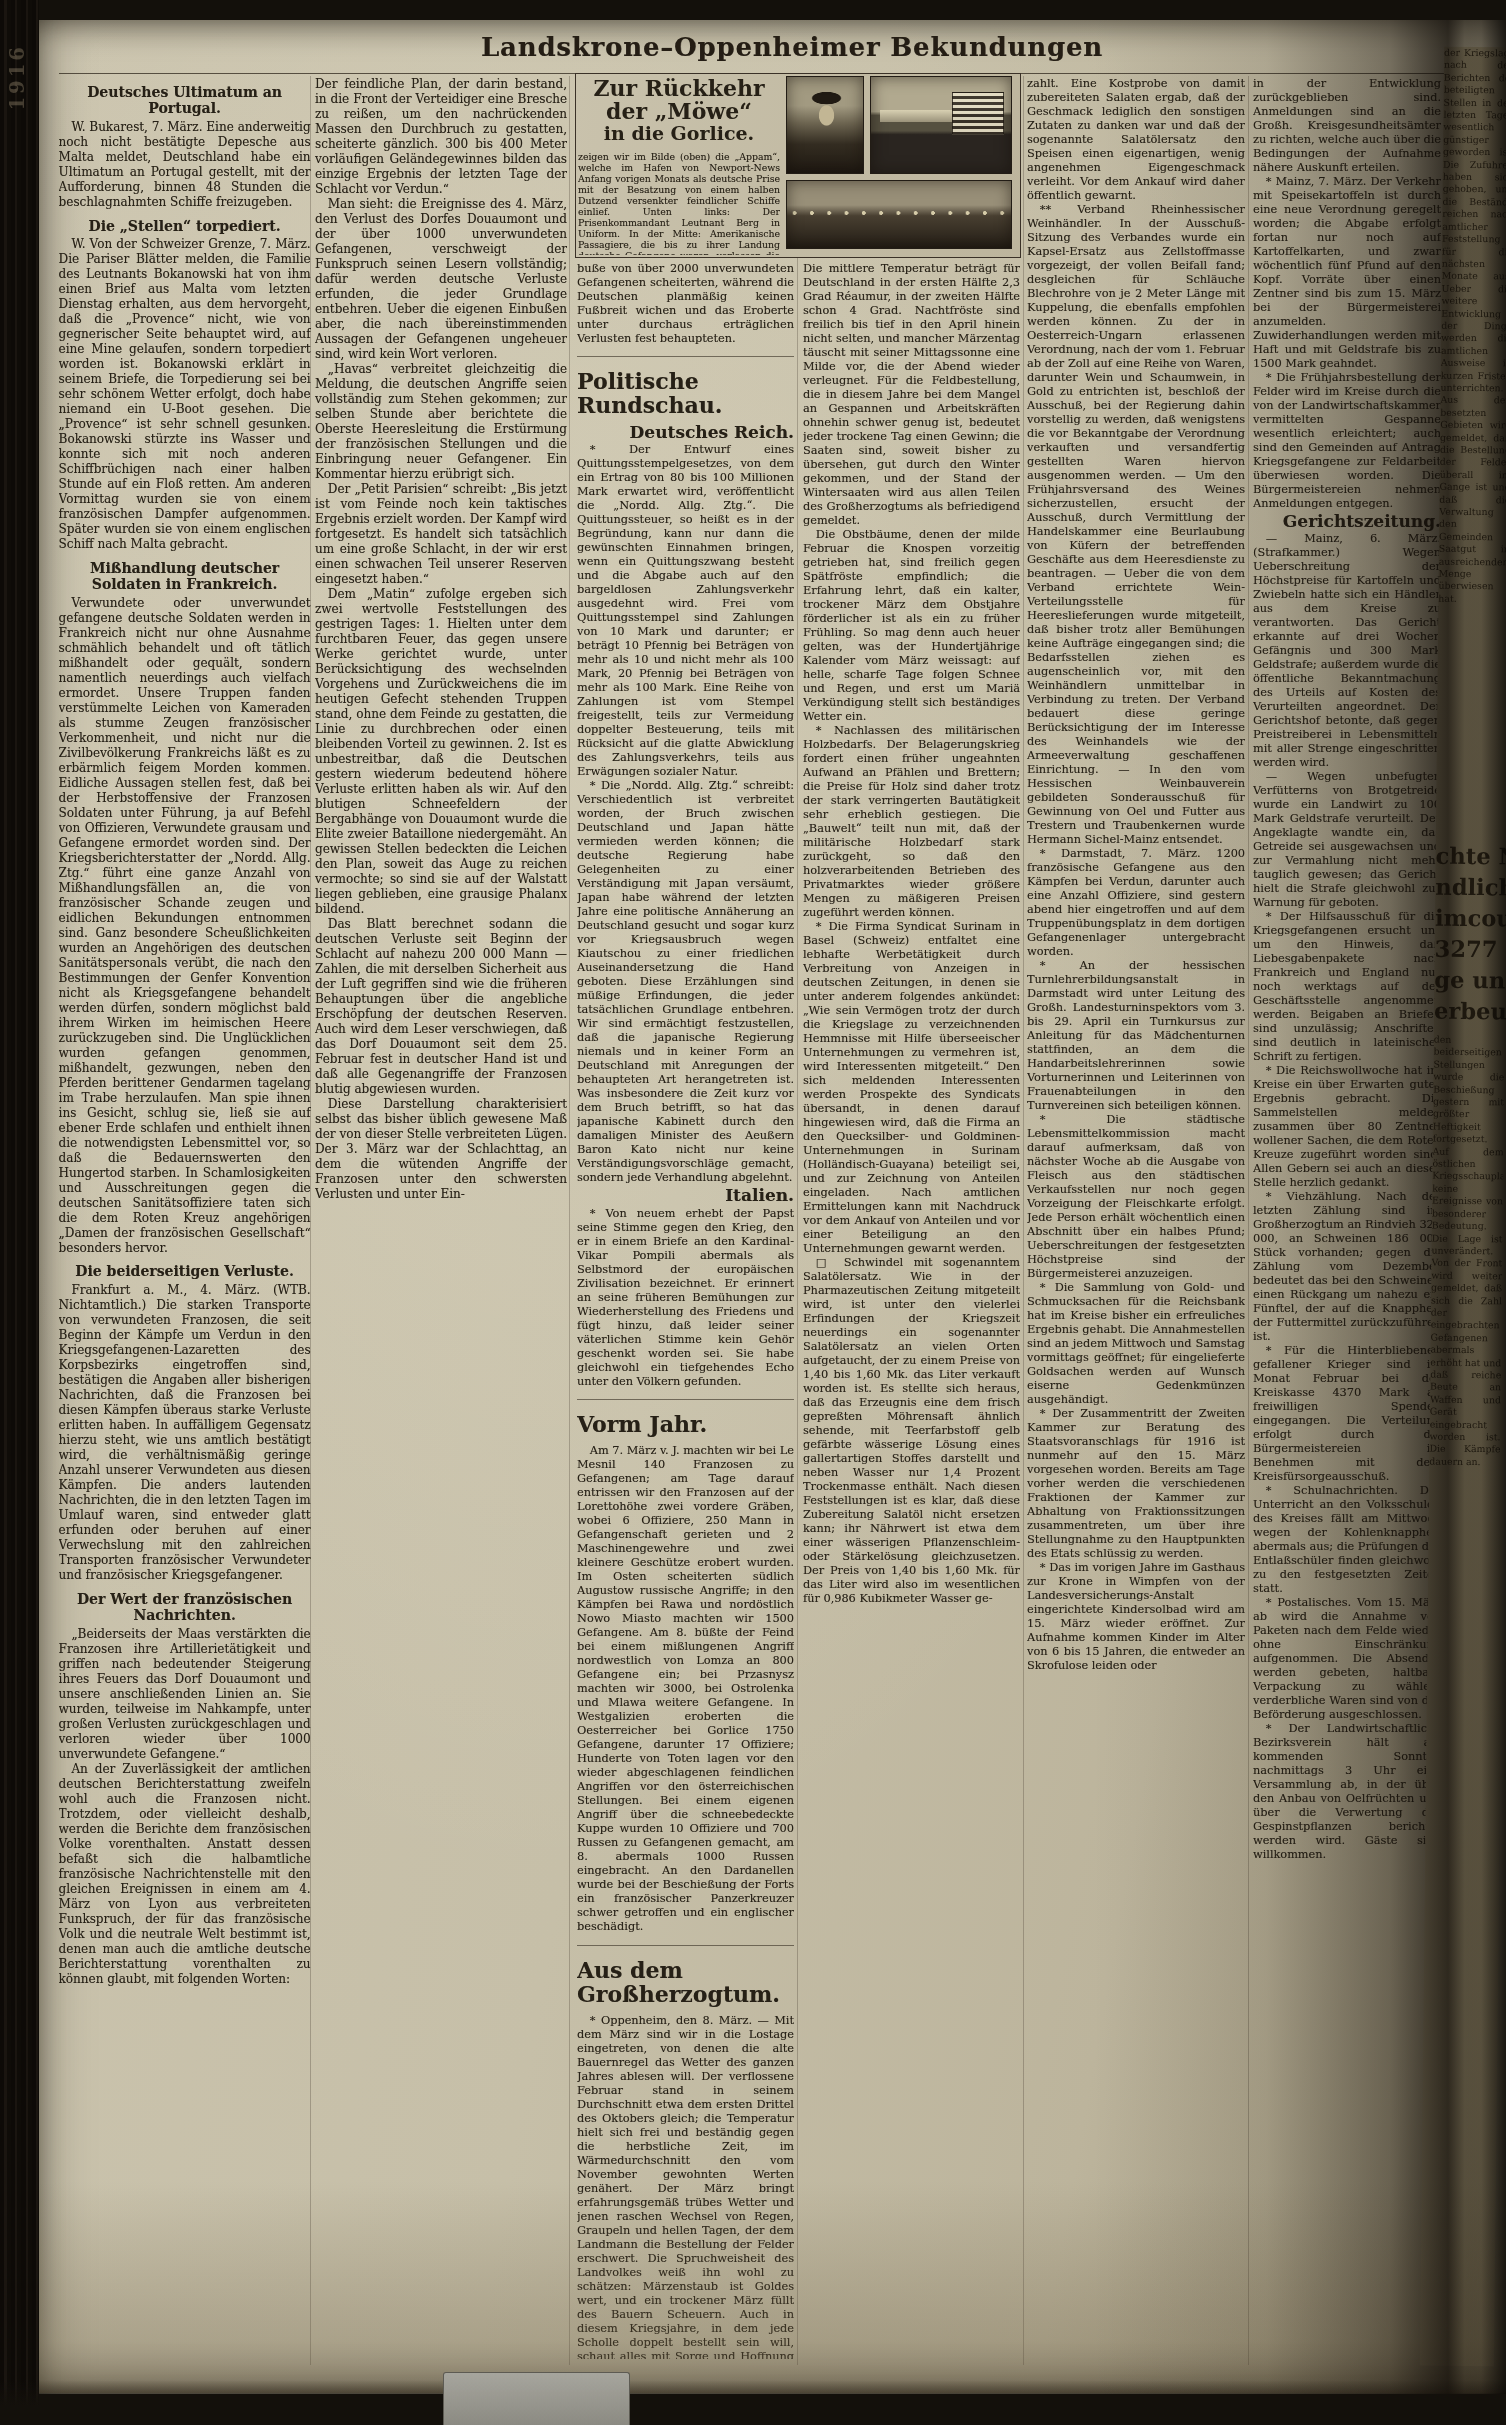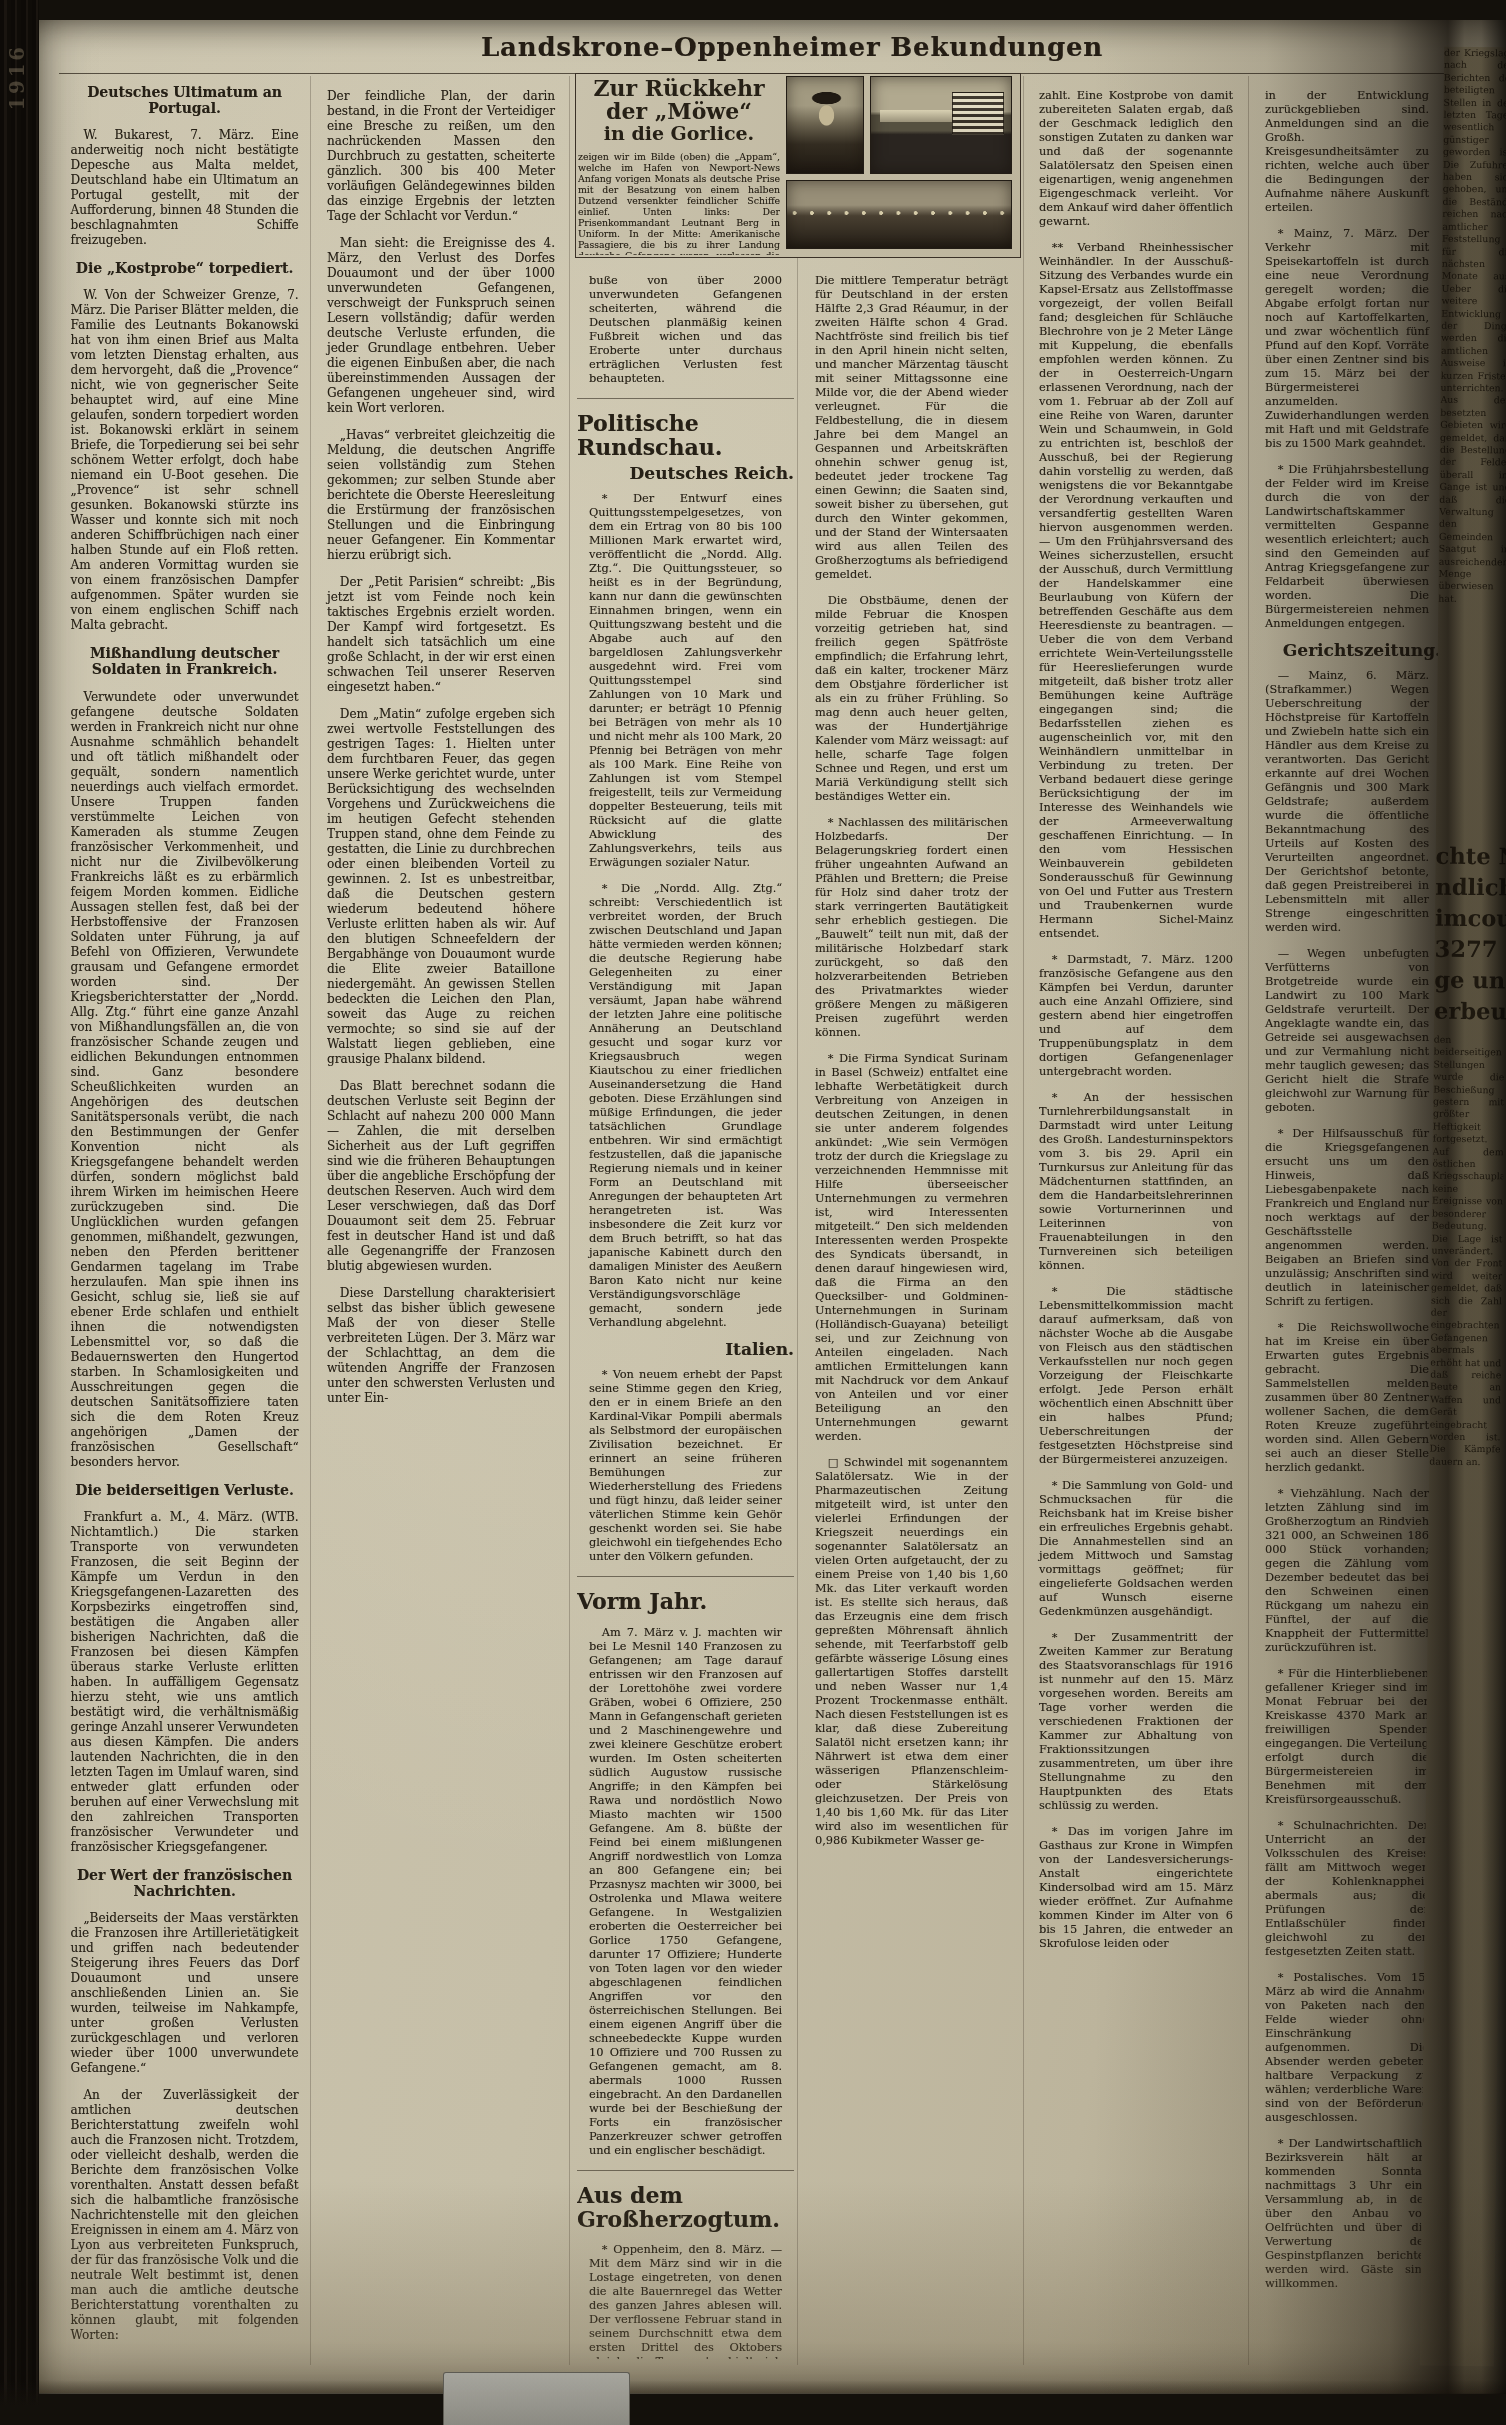--- a/index.html
+++ b/index.html
@@ -48,21 +48,21 @@
   .mast-rule{position:absolute;left:19.6px;top:53px;width:1410px;border-top:1.5px solid rgba(46,38,27,.75);}
   
   .col{
     position:absolute;overflow:hidden;text-align:justify;color:#27211731;
     color:#262016;
     text-shadow:0.2px 0.2px 0.2px rgba(38,32,22,.35);
   }
   .c12{width:252px;font-size:12px;line-height:15px;}
   .c34{width:217px;font-size:11.3px;line-height:14px;}
   .c56{width:218px;font-size:11.3px;line-height:14px;}
-  .col p{margin:12px;text-indent:12.8px;}
+  .col p{margin:0;text-indent:12.8px;}
   .col p.noindent{text-indent:0;}
   h3.art{font-size:14px;line-height:1.15;font-weight:bold;text-align:center;margin:7.5px 4.5px 3.8px;}
   h2.sect{font-size:22px;line-height:1.1;font-weight:bold;text-align:left;margin:12px 0 7.5px;}
   h4.sub{font-size:17px;font-weight:bold;text-align:right;margin:3px 0 4.5px;}
   .divider{border-top:1.1px solid rgba(52,43,31,.6);margin:10.5px 0 0;}
   
   .colrule{position:absolute;top:56px;height:2289px;width:0.8px;background:rgba(58,48,35,.28);}
   
   .moewe-box{
     position:absolute;left:536px;top:53px;width:446px;height:185px;
@@ -144,21 +144,21 @@
 
     <div class="colrule" style="left:271px"></div>
     <div class="colrule" style="left:530px"></div>
     <div class="colrule" style="left:758px"></div>
     <div class="colrule" style="left:984px"></div>
     <div class="colrule" style="left:1209px"></div>
 
     <div class="col c12" style="left:19.6px;top:57px;height:2282px">
       <h3 class="art">Deutsches Ultimatum an Portugal.</h3>
       <p>W. Bukarest, 7. März. Eine anderweitig noch nicht bestätigte Depesche aus Malta meldet, Deutschland habe ein Ultimatum an Portugal gestellt, mit der Aufforderung, binnen 48 Stunden die beschlagnahmten Schiffe freizugeben.</p>
-      <h3 class="art">Die „Kostprobe“ torpediert.</h3>
+      <h3 class="art">Die „Stellen“ torpediert.</h3>
       <p>W. Von der Schweizer Grenze, 7. März. Die Pariser Blätter melden, die Familie des Leutnants Bokanowski hat von ihm einen Brief aus Malta vom letzten Dienstag erhalten, aus dem hervorgeht, daß die „Provence“ nicht, wie von gegnerischer Seite behauptet wird, auf eine Mine gelaufen, sondern torpediert worden ist. Bokanowski erklärt in seinem Briefe, die Torpedierung sei bei sehr schönem Wetter erfolgt, doch habe niemand ein U-Boot gesehen. Die „Provence“ ist sehr schnell gesunken. Bokanowski stürzte ins Wasser und konnte sich mit noch anderen Schiffbrüchigen nach einer halben Stunde auf ein Floß retten. Am anderen Vormittag wurden sie von einem französischen Dampfer aufgenommen. Später wurden sie von einem englischen Schiff nach Malta gebracht.</p>
       <h3 class="art">Mißhandlung deutscher Soldaten in Frankreich.</h3>
       <p>Verwundete oder unverwundet gefangene deutsche Soldaten werden in Frankreich nicht nur ohne Ausnahme schmählich behandelt und oft tätlich mißhandelt oder gequält, sondern namentlich neuerdings auch vielfach ermordet. Unsere Truppen fanden verstümmelte Leichen von Kameraden als stumme Zeugen französischer Verkommenheit, und nicht nur die Zivilbevölkerung Frankreichs läßt es zu erbärmlich feigem Morden kommen. Eidliche Aussagen stellen fest, daß bei der Herbstoffensive der Franzosen Soldaten unter Führung, ja auf Befehl von Offizieren, Verwundete grausam und Gefangene ermordet worden sind. Der Kriegsberichterstatter der „Nordd. Allg. Ztg.“ führt eine ganze Anzahl von Mißhandlungsfällen an, die von französischer Schande zeugen und eidlichen Bekundungen entnommen sind. Ganz besondere Scheußlichkeiten wurden an Angehörigen des deutschen Sanitätspersonals verübt, die nach den Bestimmungen der Genfer Konvention nicht als Kriegsgefangene behandelt werden dürfen, sondern möglichst bald ihrem Wirken im heimischen Heere zurückzugeben sind. Die Unglücklichen wurden gefangen genommen, mißhandelt, gezwungen, neben den Pferden berittener Gendarmen tagelang im Trabe herzulaufen. Man spie ihnen ins Gesicht, schlug sie, ließ sie auf ebener Erde schlafen und enthielt ihnen die notwendigsten Lebensmittel vor, so daß die Bedauernswerten den Hungertod starben. In Schamlosigkeiten und Ausschreitungen gegen die deutschen Sanitätsoffiziere taten sich die dem Roten Kreuz angehörigen „Damen der französischen Gesellschaft“ besonders hervor.</p>
       <h3 class="art">Die beiderseitigen Verluste.</h3>
       <p>Frankfurt a. M., 4. März. (WTB. Nichtamtlich.) Die starken Transporte von verwundeten Franzosen, die seit Beginn der Kämpfe um Verdun in den Kriegsgefangenen-Lazaretten des Korpsbezirks eingetroffen sind, bestätigen die Angaben aller bisherigen Nachrichten, daß die Franzosen bei diesen Kämpfen überaus starke Verluste erlitten haben. In auffälligem Gegensatz hierzu steht, wie uns amtlich bestätigt wird, die verhältnismäßig geringe Anzahl unserer Verwundeten aus diesen Kämpfen. Die anders lautenden Nachrichten, die in den letzten Tagen im Umlauf waren, sind entweder glatt erfunden oder beruhen auf einer Verwechslung mit den zahlreichen Transporten französischer Verwundeter und französischer Kriegsgefangener.</p>
       <h3 class="art">Der Wert der französischen Nachrichten.</h3>
       <p>„Beiderseits der Maas verstärkten die Franzosen ihre Artillerietätigkeit und griffen nach bedeutender Steigerung ihres Feuers das Dorf Douaumont und unsere anschließenden Linien an. Sie wurden, teilweise im Nahkampfe, unter großen Verlusten zurückgeschlagen und verloren wieder über 1000 unverwundete Gefangene.“</p>
       <p>An der Zuverlässigkeit der amtlichen deutschen Berichterstattung zweifeln wohl auch die Franzosen nicht. Trotzdem, oder vielleicht deshalb, werden die Berichte dem französischen Volke vorenthalten. Anstatt dessen befaßt sich die halbamtliche französische Nachrichtenstelle mit den gleichen Ereignissen in einem am 4. März von Lyon aus verbreiteten Funkspruch, der für das französische Volk und die neutrale Welt bestimmt ist, denen man auch die amtliche deutsche Berichterstattung vorenthalten zu können glaubt, mit folgenden Worten:</p>
     </div>
 

